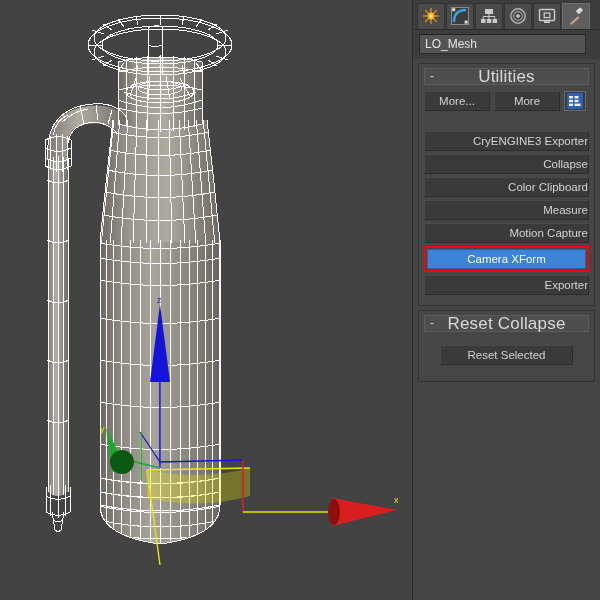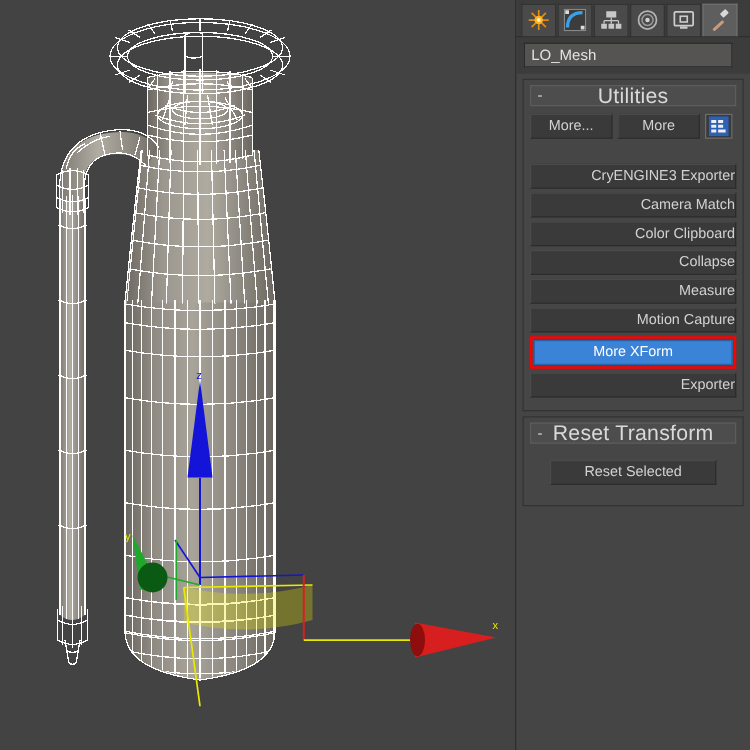--- a/index.html
+++ b/index.html
@@ -464,37 +464,36 @@
               <rect x="2" y="6.8" width="4" height="2.4"></rect>
               <rect x="7.5" y="6.8" width="4" height="2.4"></rect>
               <rect x="2" y="10.6" width="4" height="2.4"></rect>
               <rect x="7.5" y="10.6" width="6" height="2.4"></rect>
             </g>
           </svg>
         </div>
       </div>
 
       <button class="btn wide">CryENGINE3 Exporter</button>
-      <button class="btn wide">Camera Match</button>
+      <button class="btn wide">Collapse</button>
       <button class="btn wide">Color Clipboard</button>
-      <button class="btn wide">Collapse</button>
       <button class="btn wide">Measure</button>
       <button class="btn wide">Motion Capture</button>
 
       <div class="annot-box">
-        <button class="btn selected">More XForm</button>
+        <button class="btn selected">Camera XForm</button>
       </div>
 
       <button class="btn wide">Exporter</button>
     </div>
 
     <div class="rollout">
       <div class="rollout-header">
         <span class="rollout-toggle">-</span>
-        <span class="rollout-title">Reset Transform</span>
+        <span class="rollout-title">Reset Collapse</span>
       </div>
       <div class="reset-transform-inner">
         <button class="btn">Reset Selected</button>
       </div>
     </div>
 
   </div>
 </div>
 
 </body></html>

